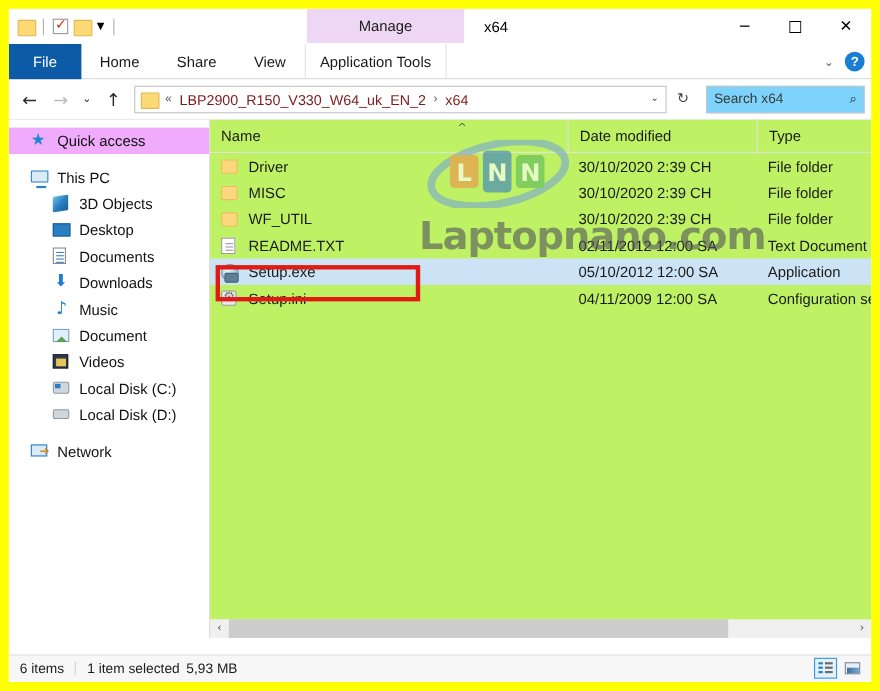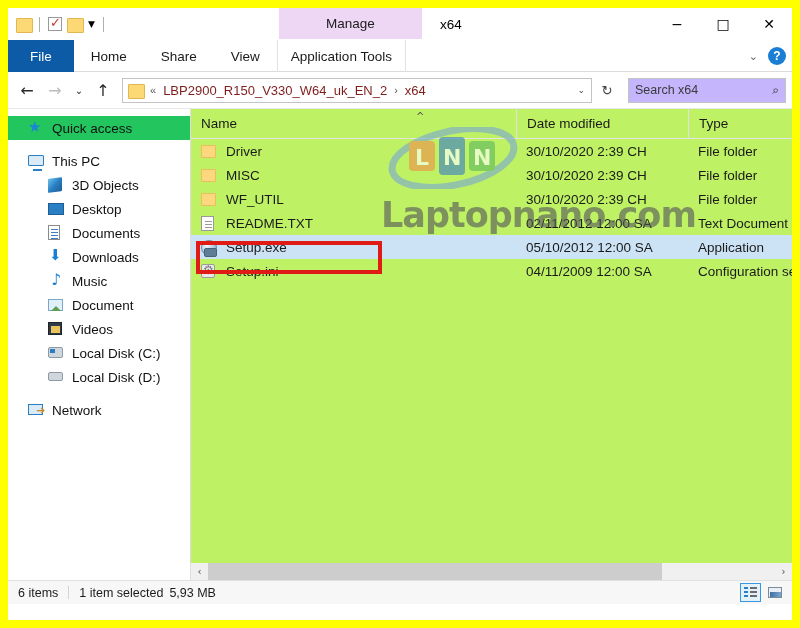--- a/index.html
+++ b/index.html
@@ -111,21 +111,21 @@
     flex: 1; height: 25px; border: 1px solid #c4c4c4; background: #fff;
     display: flex; align-items: center; padding: 0 2px 0 5px; gap: 5px;
     margin-left: 4px;
   }
   .addr-path { font-size: 13px; color: #7f1d1d; white-space: nowrap; }
   .addr-sep { color: #555; font-size: 11px; padding: 0 2px; }
   .addr-actions { margin-left: auto; display: flex; align-items: center; gap: 8px; padding-right: 4px; }
   .addr-caret { font-size: 9px; color: #444; font-family: "DejaVu Sans", sans-serif; }
   .refresh-ico { font-size: 13px; color: #444; font-family: "DejaVu Sans", sans-serif; }
   .search-box {
-    width: 158px; height: 25px; border: 1px solid #c4c4c4; background: #c4b5fd;
+    width: 144px; height: 25px; border: 1px solid #c4c4c4; background: #7dd3fc;
     display: flex; align-items: center; padding: 0 6px; margin-left: 6px;
   }
   .search-ph { font-size: 12.5px; color: #3a3a3a; }
   .search-ico { margin-left: auto; font-size: 12px; color: #333; font-family: "DejaVu Sans", sans-serif; }
 
   
   .body {
     position: relative;
     height: 472px;
     display: flex;
@@ -136,21 +136,21 @@
     border-right: 1px solid #dedede;
     padding-top: 7px;
     overflow: hidden;
   }
   .nav-item {
     display: flex; align-items: center; height: 24px;
     font-size: 13.5px; color: #111; gap: 7px;
   }
   .nav-item.l0 { padding-left: 20px; }
   .nav-item.l2 { padding-left: 40px; }
-  .nav-item.sel { background: #22c55e; }
+  .nav-item.sel { background: #f0abfc; }
   .nav-item .lbl { white-space: nowrap; }
   .nav-gap { height: 9px; }
   .nico { width: 17px; height: 16px; flex: 0 0 17px; position: relative; }
 
   
   .filepane { flex: 1; position: relative; background: #bef264; overflow: hidden; }
   .colhead {
     display: flex; height: 30px; align-items: center;
     border-bottom: 1px solid #e3e3e3; position: relative;
   }
@@ -252,21 +252,21 @@
     background: #f0f0f0; display: flex; align-items: center;
   }
   .hs-arrow { width: 17px; height: 17px; display:flex; align-items:center; justify-content:center;
               font-size: 10px; color: #4a4a4a; font-family:"DejaVu Sans", sans-serif; }
   .hs-track { flex: 1; height: 17px; position: relative; }
   .hs-thumb { position:absolute; left:0; top:0; height:17px; width: 80%; background: #cdcdcd; }
 
   
   .statusbar {
     height: 24px; background: #f7f7f7; border-top: 1px solid #e1e1e1;
-    display: flex; align-items: center; padding-left: 10px; gap: 0;
+    display: flex; align-items: center; padding-left: 10px; gap: 0; margin-top: 15px;
   }
   .st-text { font-size: 12.5px; color: #1b1b1b; }
   .st-sep { width: 1px; height: 13px; background: #d4d4d4; margin: 0 10px; }
   .st-views { margin-left: auto; display: flex; align-items: center; gap: 3px; padding-right: 7px; }
   .vbtn { width: 21px; height: 19px; display:flex; align-items:center; justify-content:center; }
   .vbtn.active { border: 1px solid #3a96dd; background: #e3f1fb; }
   .v-details { width: 13px; height: 11px; position: relative; }
   .v-details::before {
     content:""; position:absolute; left:0; top:0; width:4px; height:2px; background:#2a7fc4;
     box-shadow: 0 4px 0 #2a7fc4, 0 8px 0 #2a7fc4;

